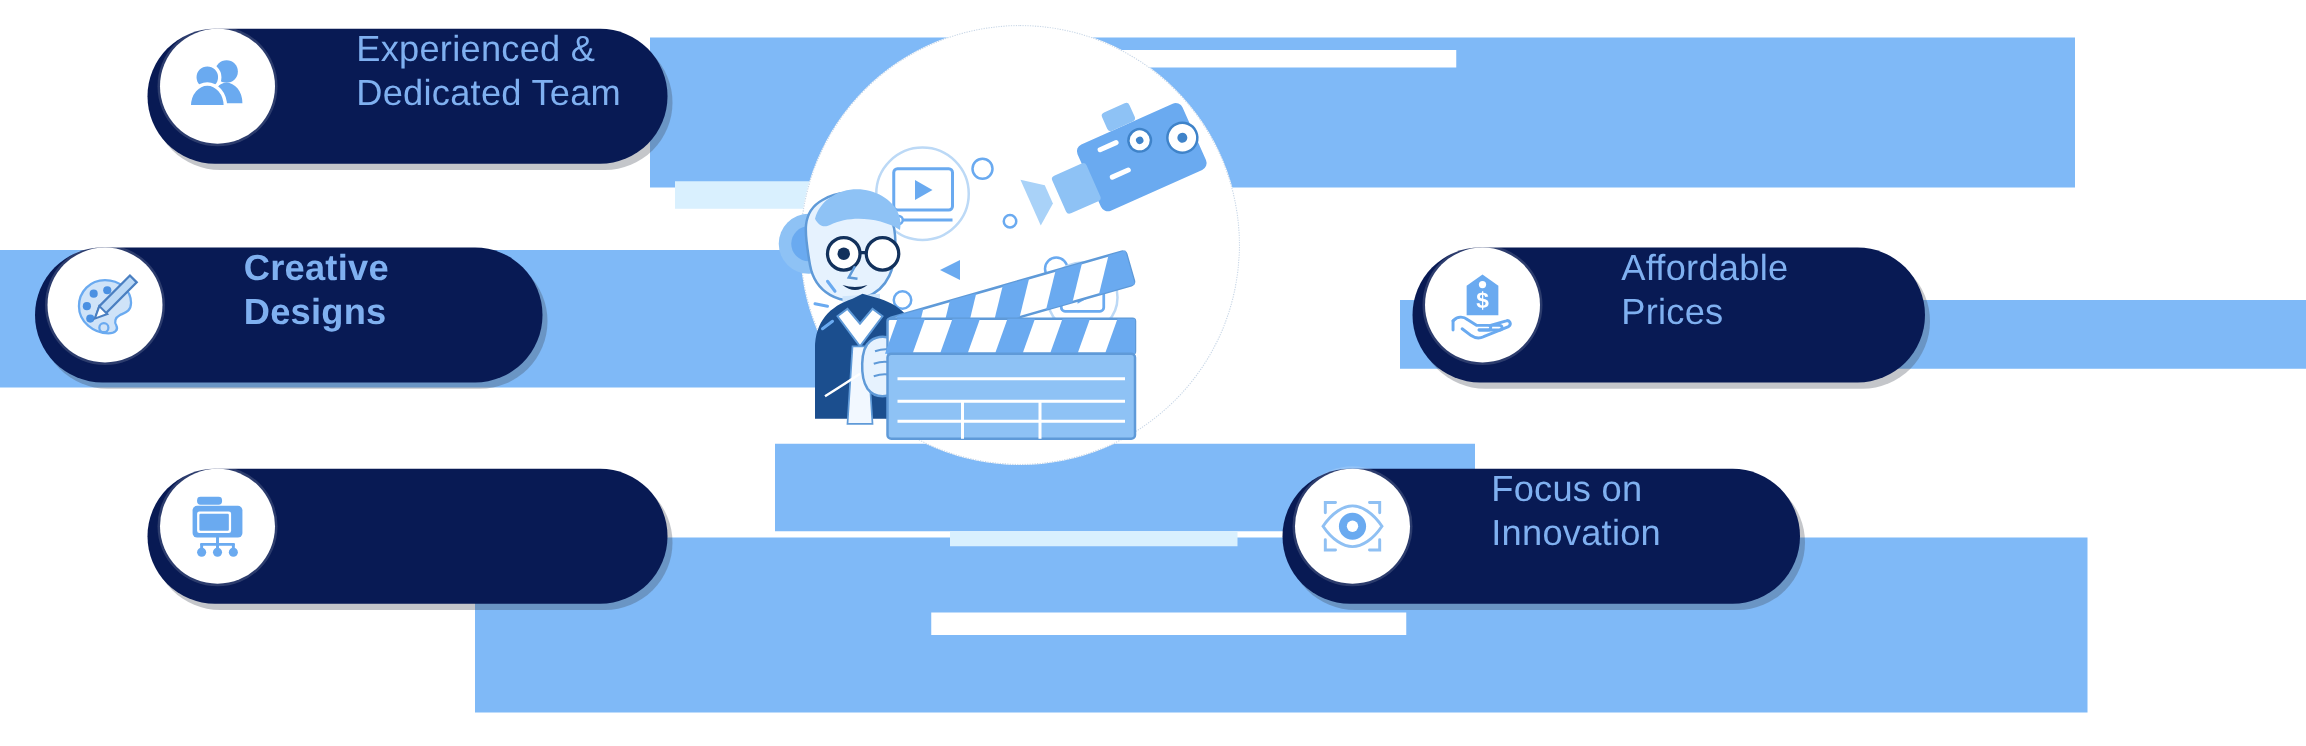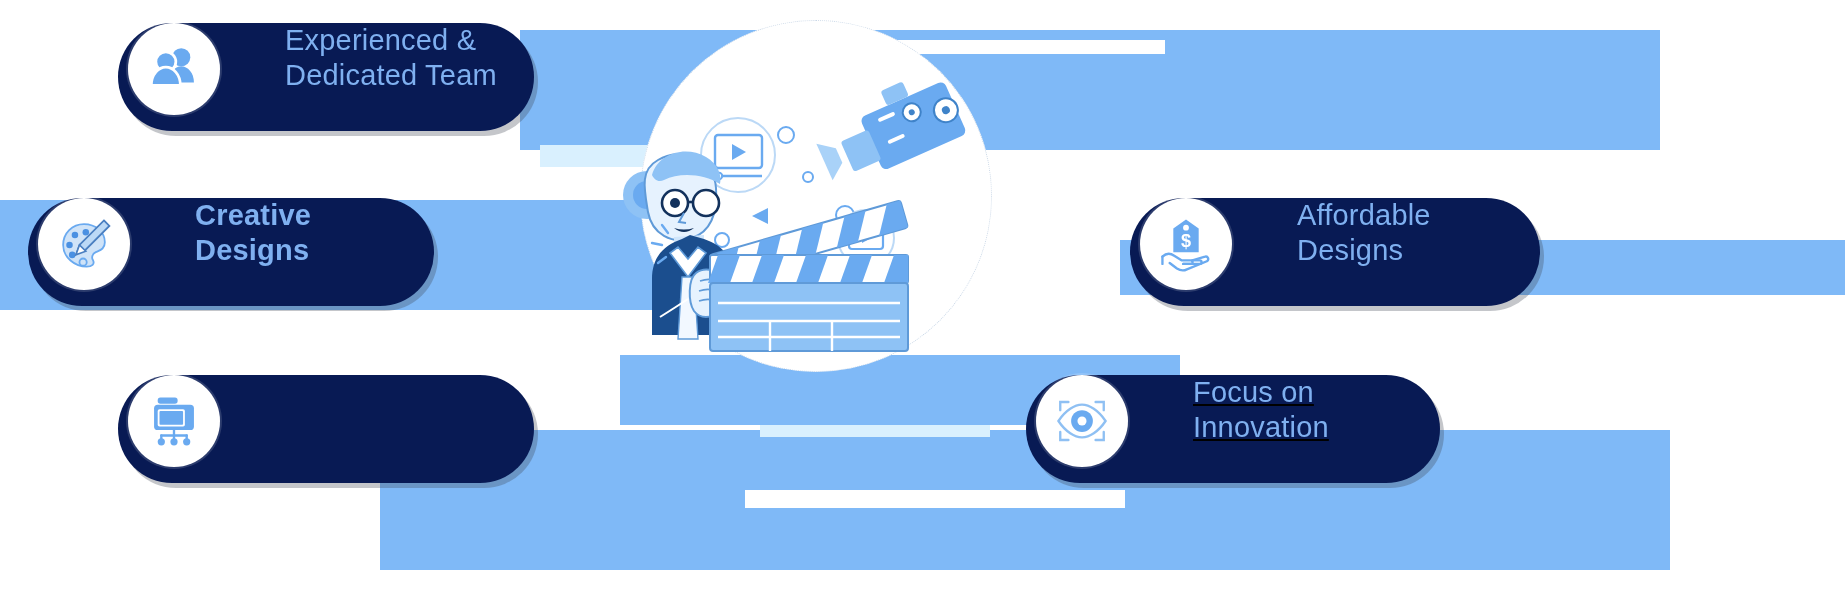--- a/index.html
+++ b/index.html
@@ -65,21 +65,21 @@
     line-height:1.2;
     margin-left:26px;
     white-space:pre-line;
     letter-spacing:.2px;
   }
   .card-tl{left:118px;top:23px;width:410px;}
   .card-tr{left:1026px;top:23px;width:408px;}
   .card-ml{left:28px;top:198px;width:400px;font-weight:bold;}
   .card-mr{left:1130px;top:198px;width:404px;}
   .card-bl{left:118px;top:375px;width:410px;}
-  .card-br{left:1026px;top:375px;width:408px;text-decoration:underline;}
+  .card-br{left:1026px;top:375px;width:408px;}
 
   .icon-svg{display:block;}
 </style>
 </head>
 <body>
 
 <div class="stage">
 
   <div class="bg-layer">
     <div class="band band-top"></div>
@@ -268,21 +268,21 @@
         </g>
         <g fill="none" stroke="#6aaaf0" stroke-width="2.6" stroke-linecap="round" stroke-linejoin="round">
           <path d="M6 46 c4 -4 9 -4 13 -1 l8 5 h10 c3 0 3 4 0 4 h-8"></path>
           <path d="M29 54 h18 c3 0 3 -4 0 -4 h-8"></path>
           <path d="M6 46 l0 8"></path>
           <path d="M39 50 l14 -4 c3 -1 5 3 2 5 l-22 9 c-4 2 -8 1 -11 -1 l-8 -6"></path>
         </g>
       </svg>
     </div>
     <div class="label">Affordable
-Designs</div>
+Prices</div>
   </div>
 
   <div class="card card-bl">
     <div class="badge">
       <svg class="icon-svg" width="58" height="58" viewBox="0 0 64 64">
         <rect x="14" y="6" width="22" height="7" rx="3" fill="#6aaaf0"></rect>
         <rect x="10" y="14" width="44" height="28" rx="4" fill="#6aaaf0"></rect>
         <rect x="14" y="19" width="30" height="19" rx="2" fill="#ffffff"></rect>
         <rect x="16" y="21" width="26" height="15" rx="1" fill="#6aaaf0"></rect>
         <g stroke="#6aaaf0" stroke-width="2.6" fill="none" stroke-linecap="round">

